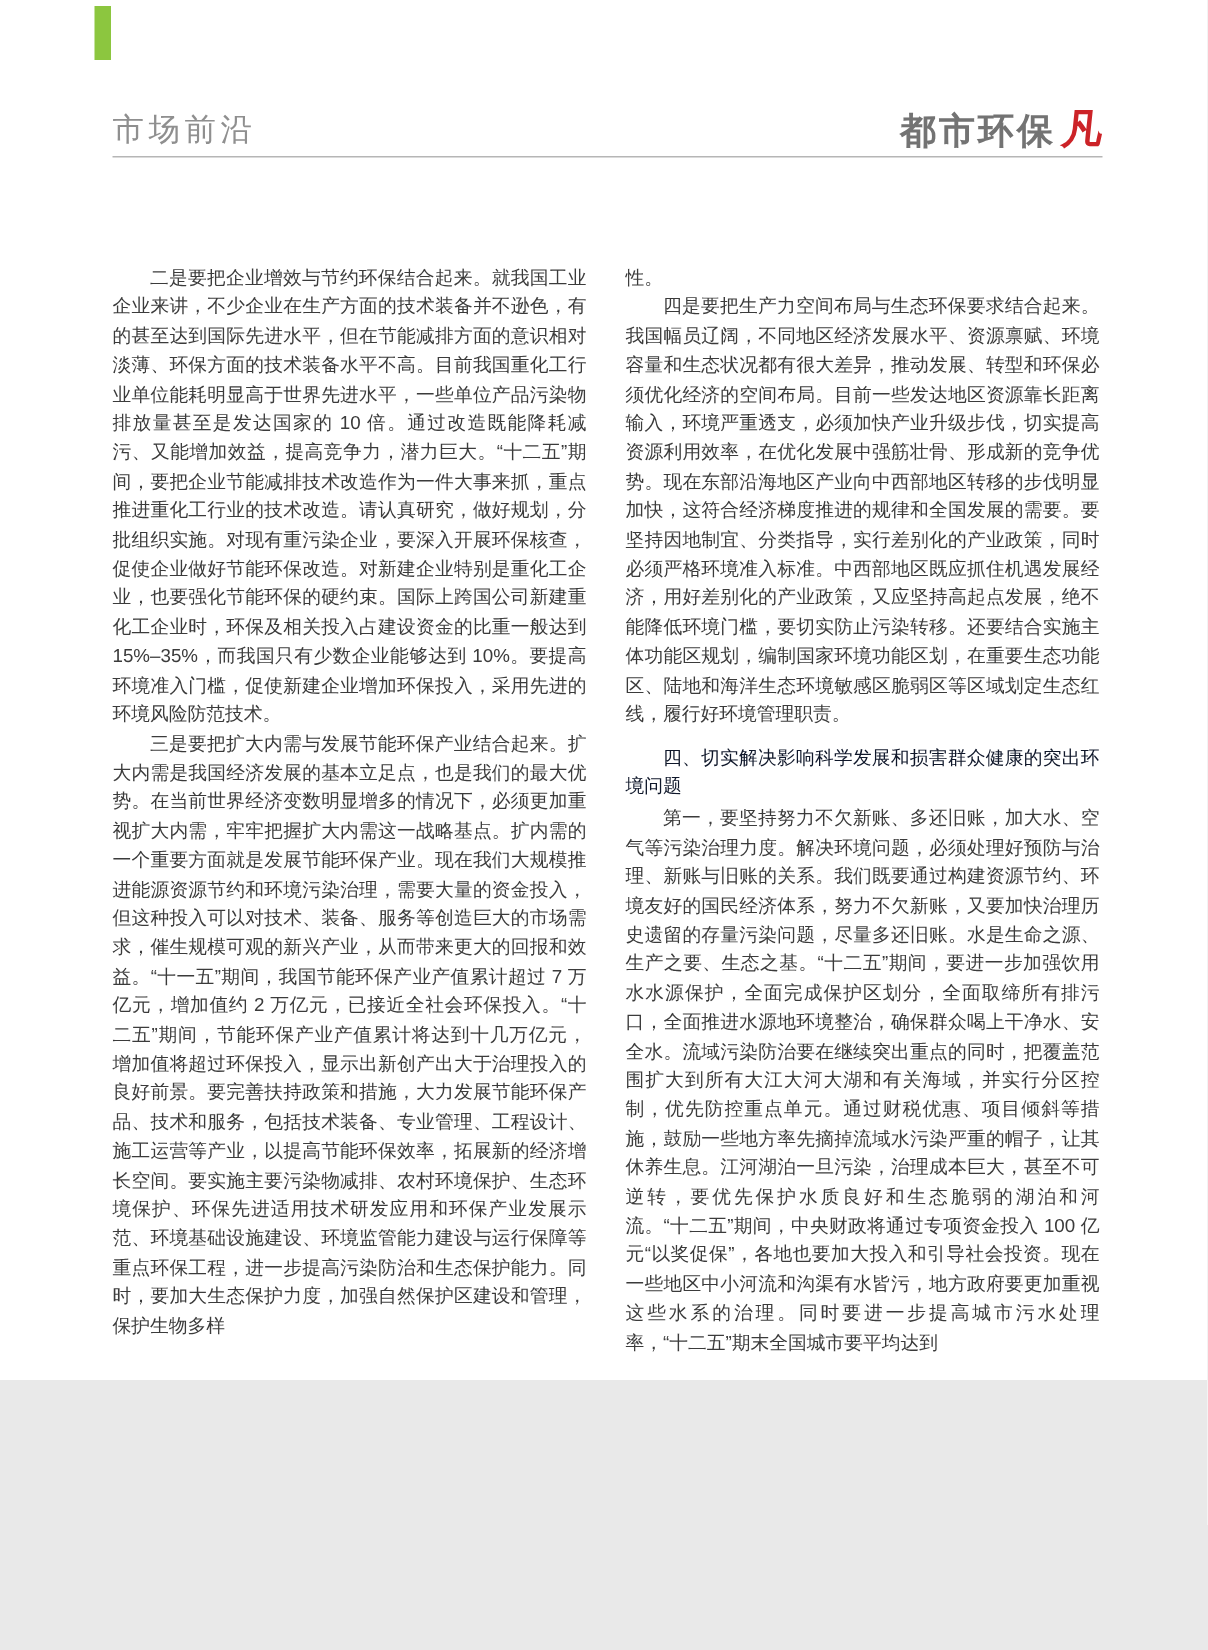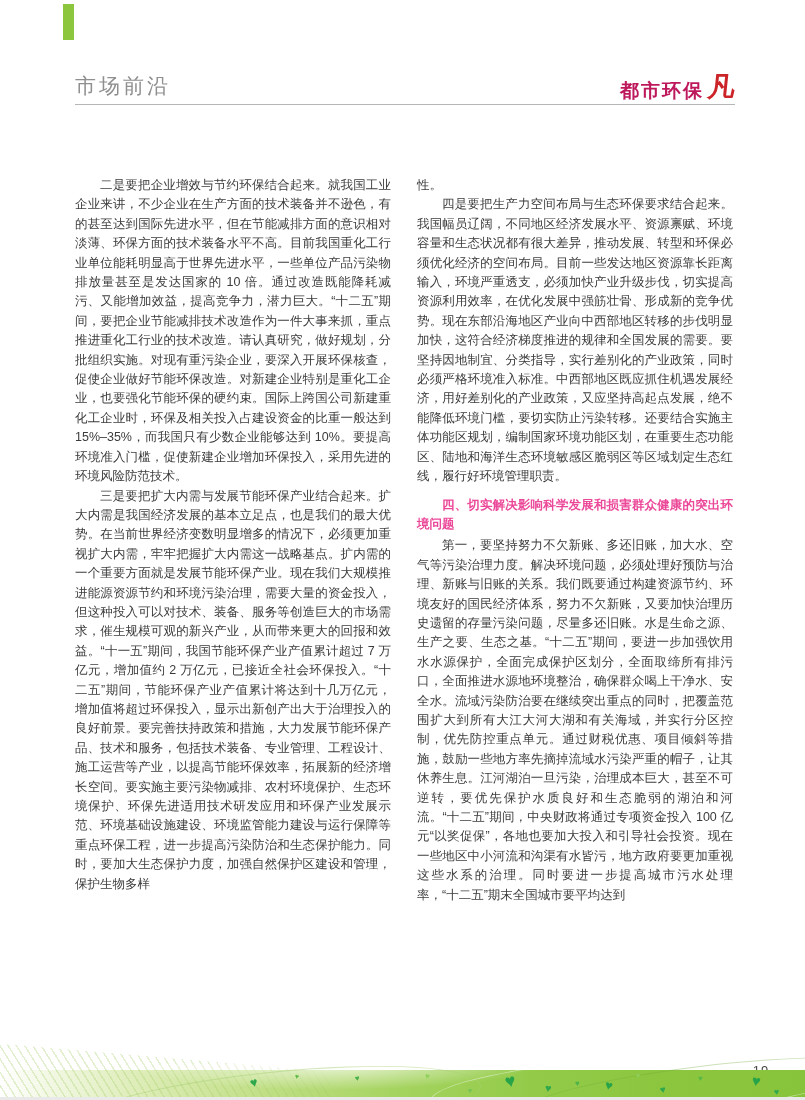--- a/index.html
+++ b/index.html
@@ -1,37 +1,37 @@
 <!DOCTYPE html>
 <html><head>
 <meta charset="utf-8">
 <style>
   html,body{margin:0;padding:0;background:#e9e9e9;}
   .page{
-    position:relative;width:805px;height:1097px;margin:0 auto;
+    position:relative;width:805px;height:920px;margin:0 auto;
     background:#ffffff;overflow:hidden;
     font-family:"Liberation Sans","DejaVu Sans",sans-serif;
     color:#3a3a3a;
   }
   
   .corner-mark{
     position:absolute;left:63px;top:4px;width:11px;height:36px;
     background:#8cc63f;
   }
   
   .header{
     position:absolute;left:75px;top:66px;width:660px;height:34px;
     display:flex;justify-content:space-between;align-items:flex-end;
   }
   .section-label{
     font-size:21px;letter-spacing:3px;color:#8f8f8f;font-weight:500;
   }
   .brand{display:flex;align-items:flex-end;line-height:1;}
   .brand-text{
-    font-size:19px;font-weight:bold;color:#be185d;letter-spacing:2px;margin-left:15px;
+    font-size:24px;font-weight:bold;color:#737373;letter-spacing:2px;margin-left:15px;
   }
   .brand-logo{
     font-size:27px;font-weight:bold;color:#cc2328;margin-left:4px;
     transform:skewX(-6deg);font-family:"DejaVu Serif","Liberation Serif",serif;
   }
   .header-rule{
     position:absolute;left:75px;top:104px;width:660px;height:1px;
     background:#b6b6b6;
   }
   
@@ -39,21 +39,21 @@
     position:absolute;top:176px;width:316px;
     font-size:12.5px;line-height:19.4px;text-align:justify;
     color:#3b3b3b;
   }
   .col-left{left:75px;}
   .col-right{left:417px;}
   .col p{margin:0;padding:0;}
   .col p.ind{text-indent:2em;}
   .col p.cont{text-indent:0;}
   .col p.heading{
-    font-weight:bold;color:#ec4899;margin-top:9px;margin-bottom:2px;
+    font-weight:normal;color:#0f172a;margin-top:9px;margin-bottom:2px;
   }
   
   .page-number{
     position:absolute;top:1063px;right:23px;
     font-size:13px;color:#4a4a4a;letter-spacing:1px;margin-left:28px;
   }
   
   .footer-band{
     position:absolute;left:0;top:1070px;width:805px;height:30px;
     background:linear-gradient(90deg,

